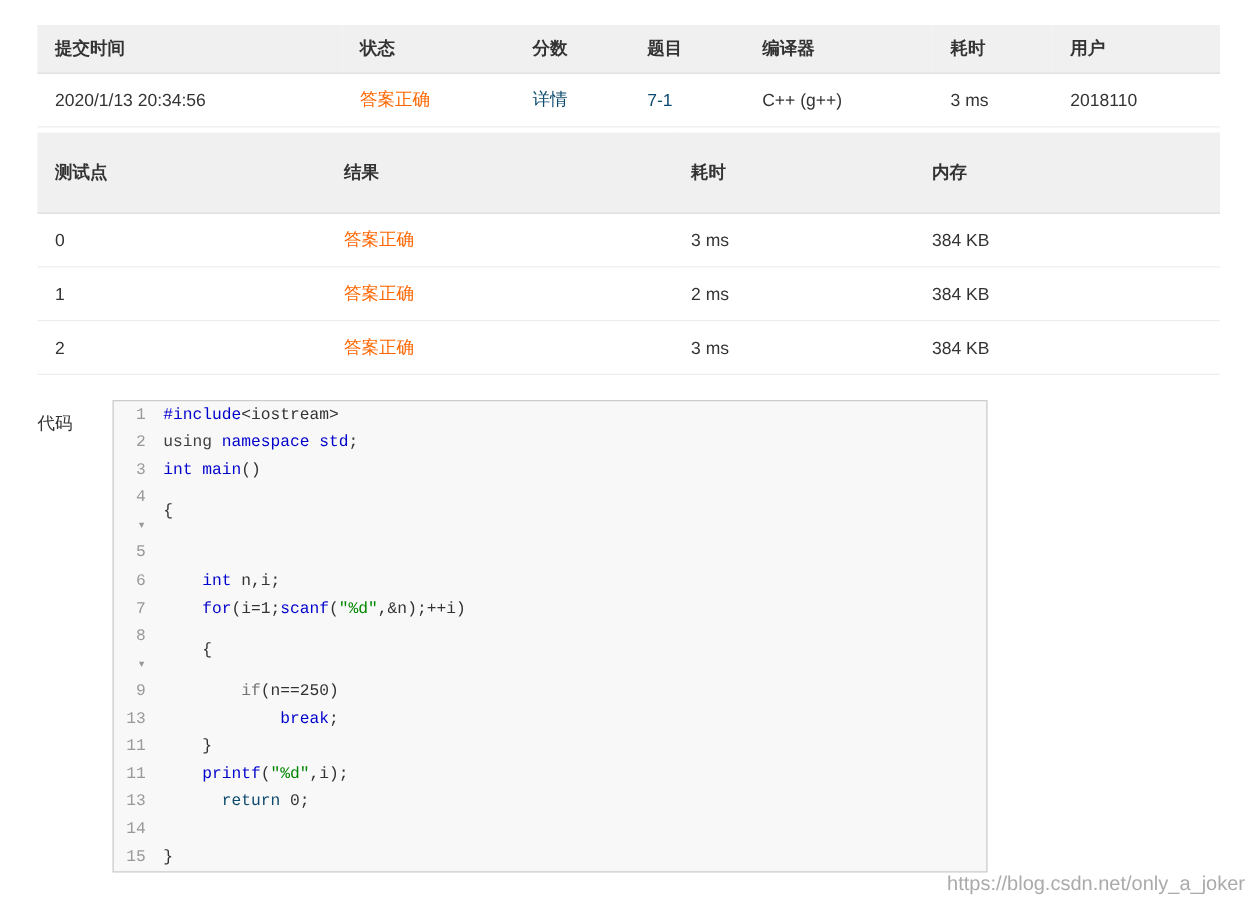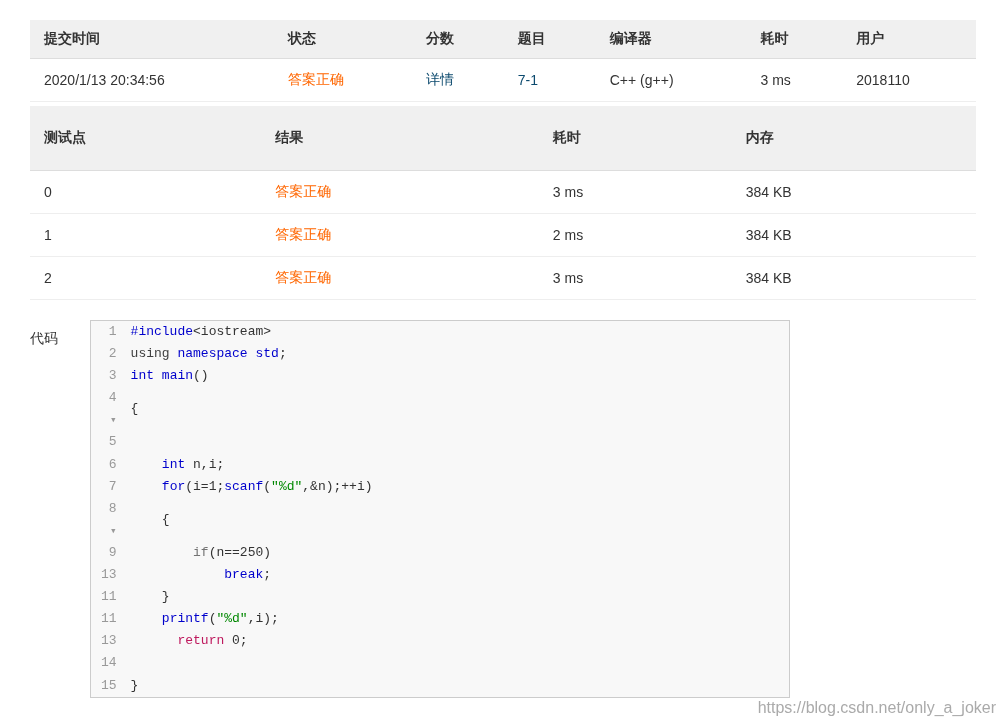--- a/index.html
+++ b/index.html
@@ -243,21 +243,21 @@
             <tr>
               <td class="line-num">11</td>
               <td class="line-code">    }</td>
             </tr>
             <tr>
               <td class="line-num">11</td>
               <td class="line-code">    <span style="color:#00c">printf</span>(<span style="color:#080">"%d"</span>,i);</td>
             </tr>
             <tr>
               <td class="line-num">13</td>
-              <td class="line-code">      <span style="color:#be185d">return</span> 0;</td>
+              <td class="line-code">      <span style="color:#0c4a6e">return</span> 0;</td>
             </tr>
             <tr>
               <td class="line-num">14</td>
               <td class="line-code"></td>
             </tr>
             <tr>
               <td class="line-num">15</td>
               <td class="line-code">}</td>
             </tr>
           </tbody>

